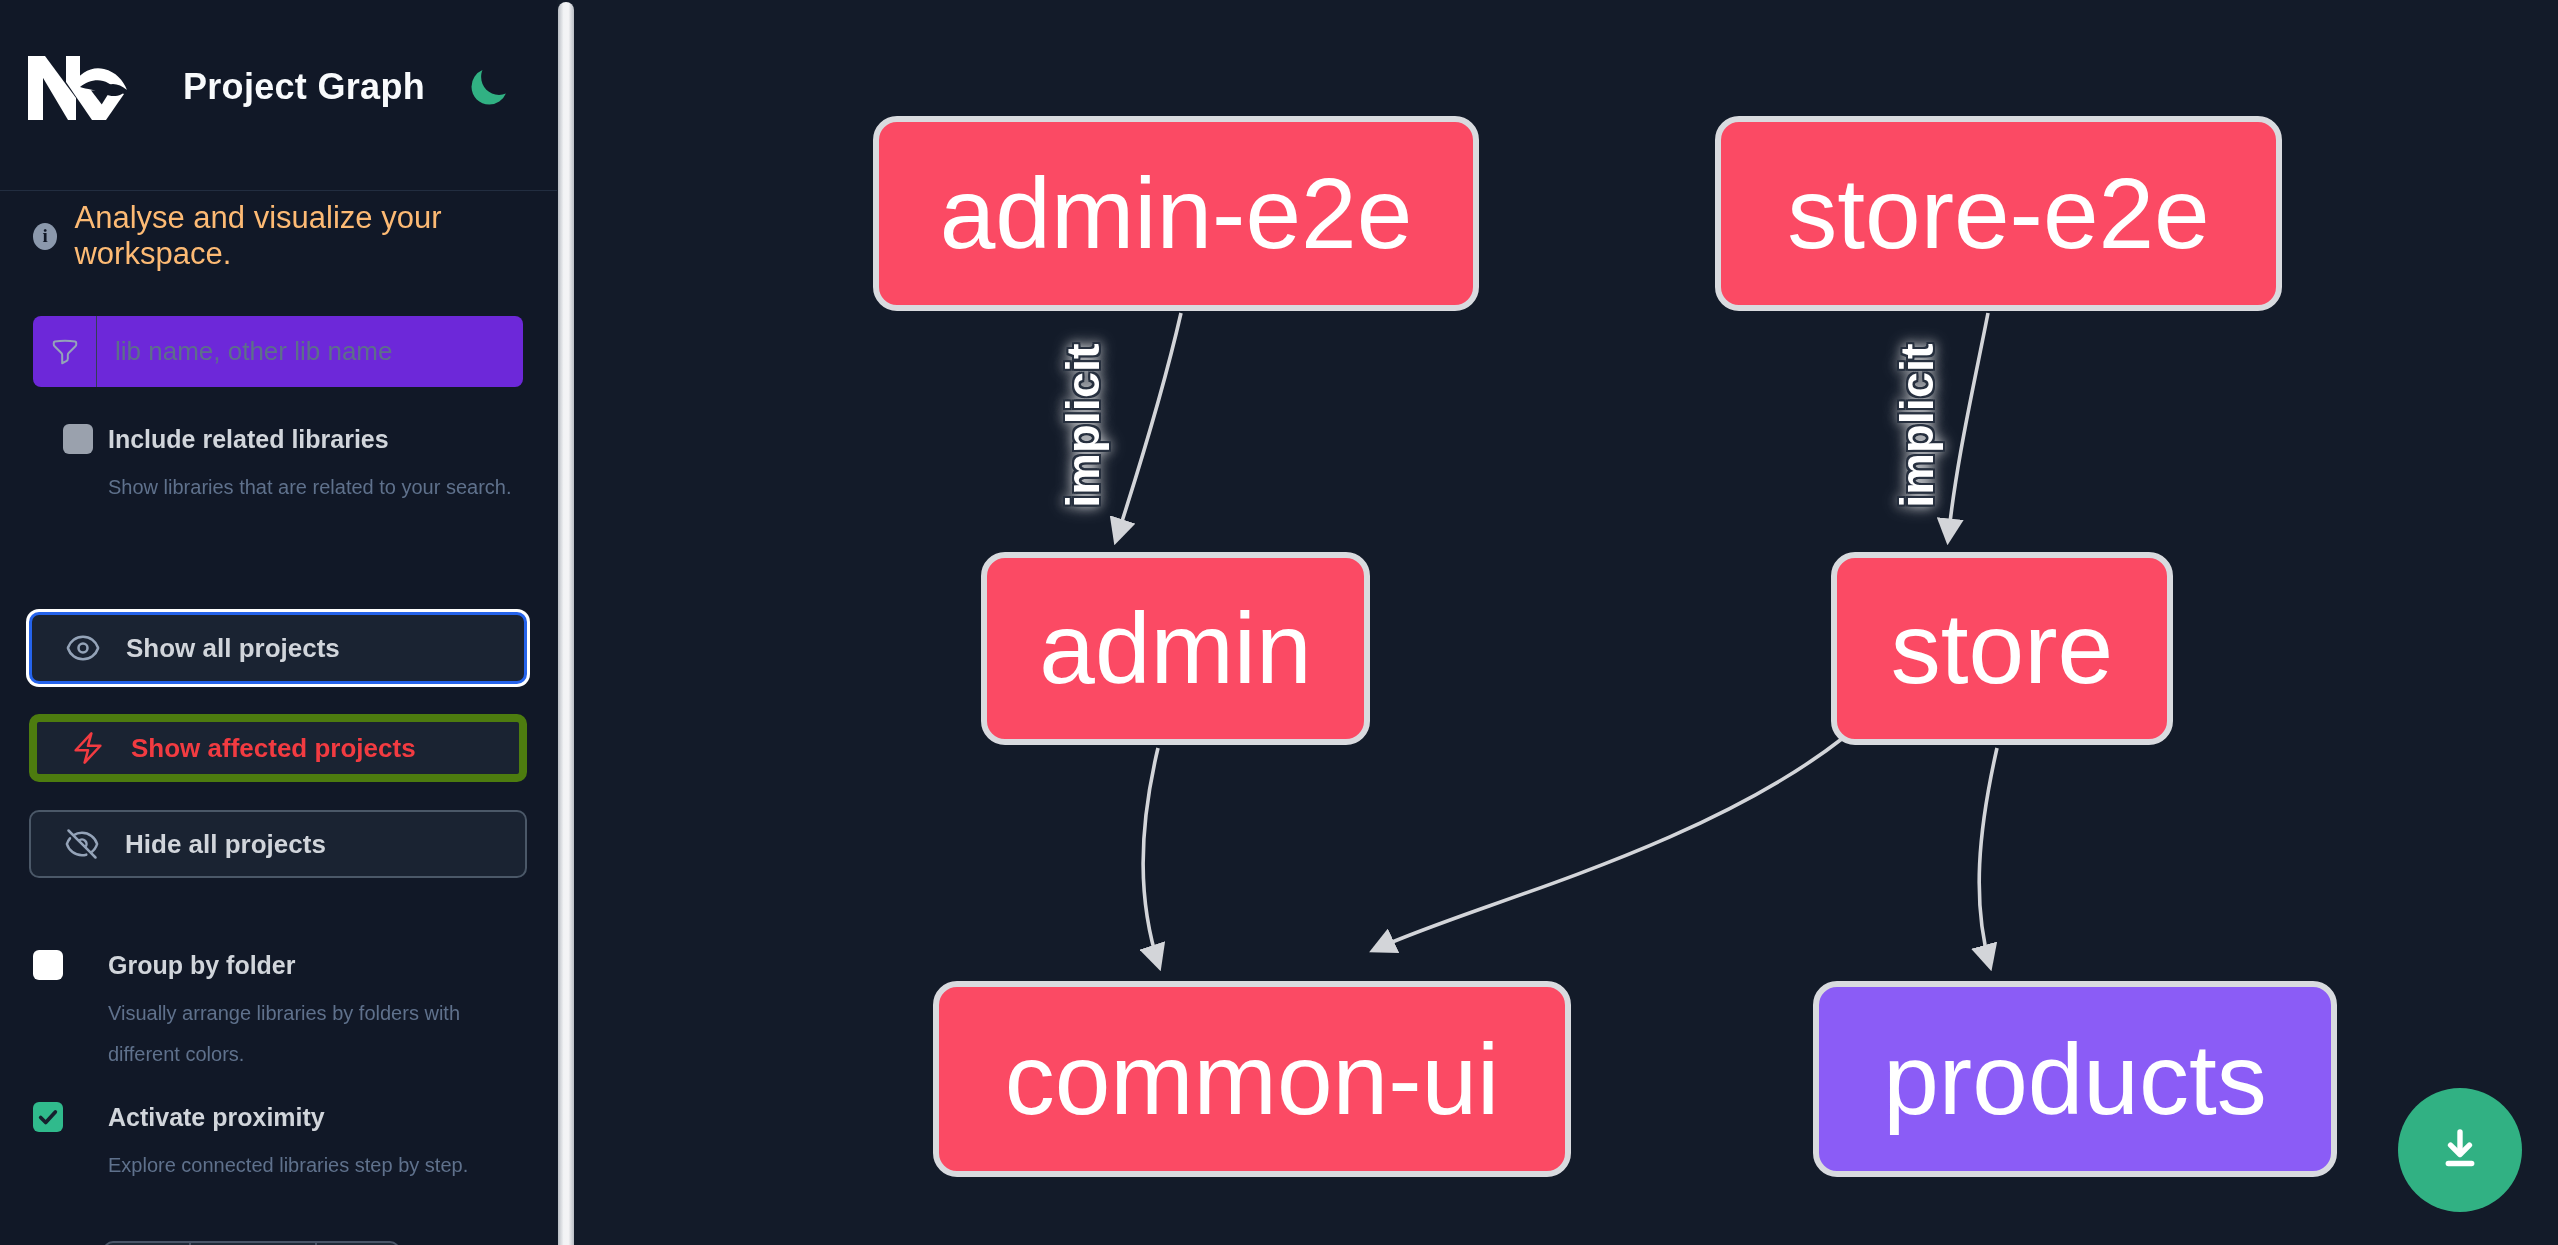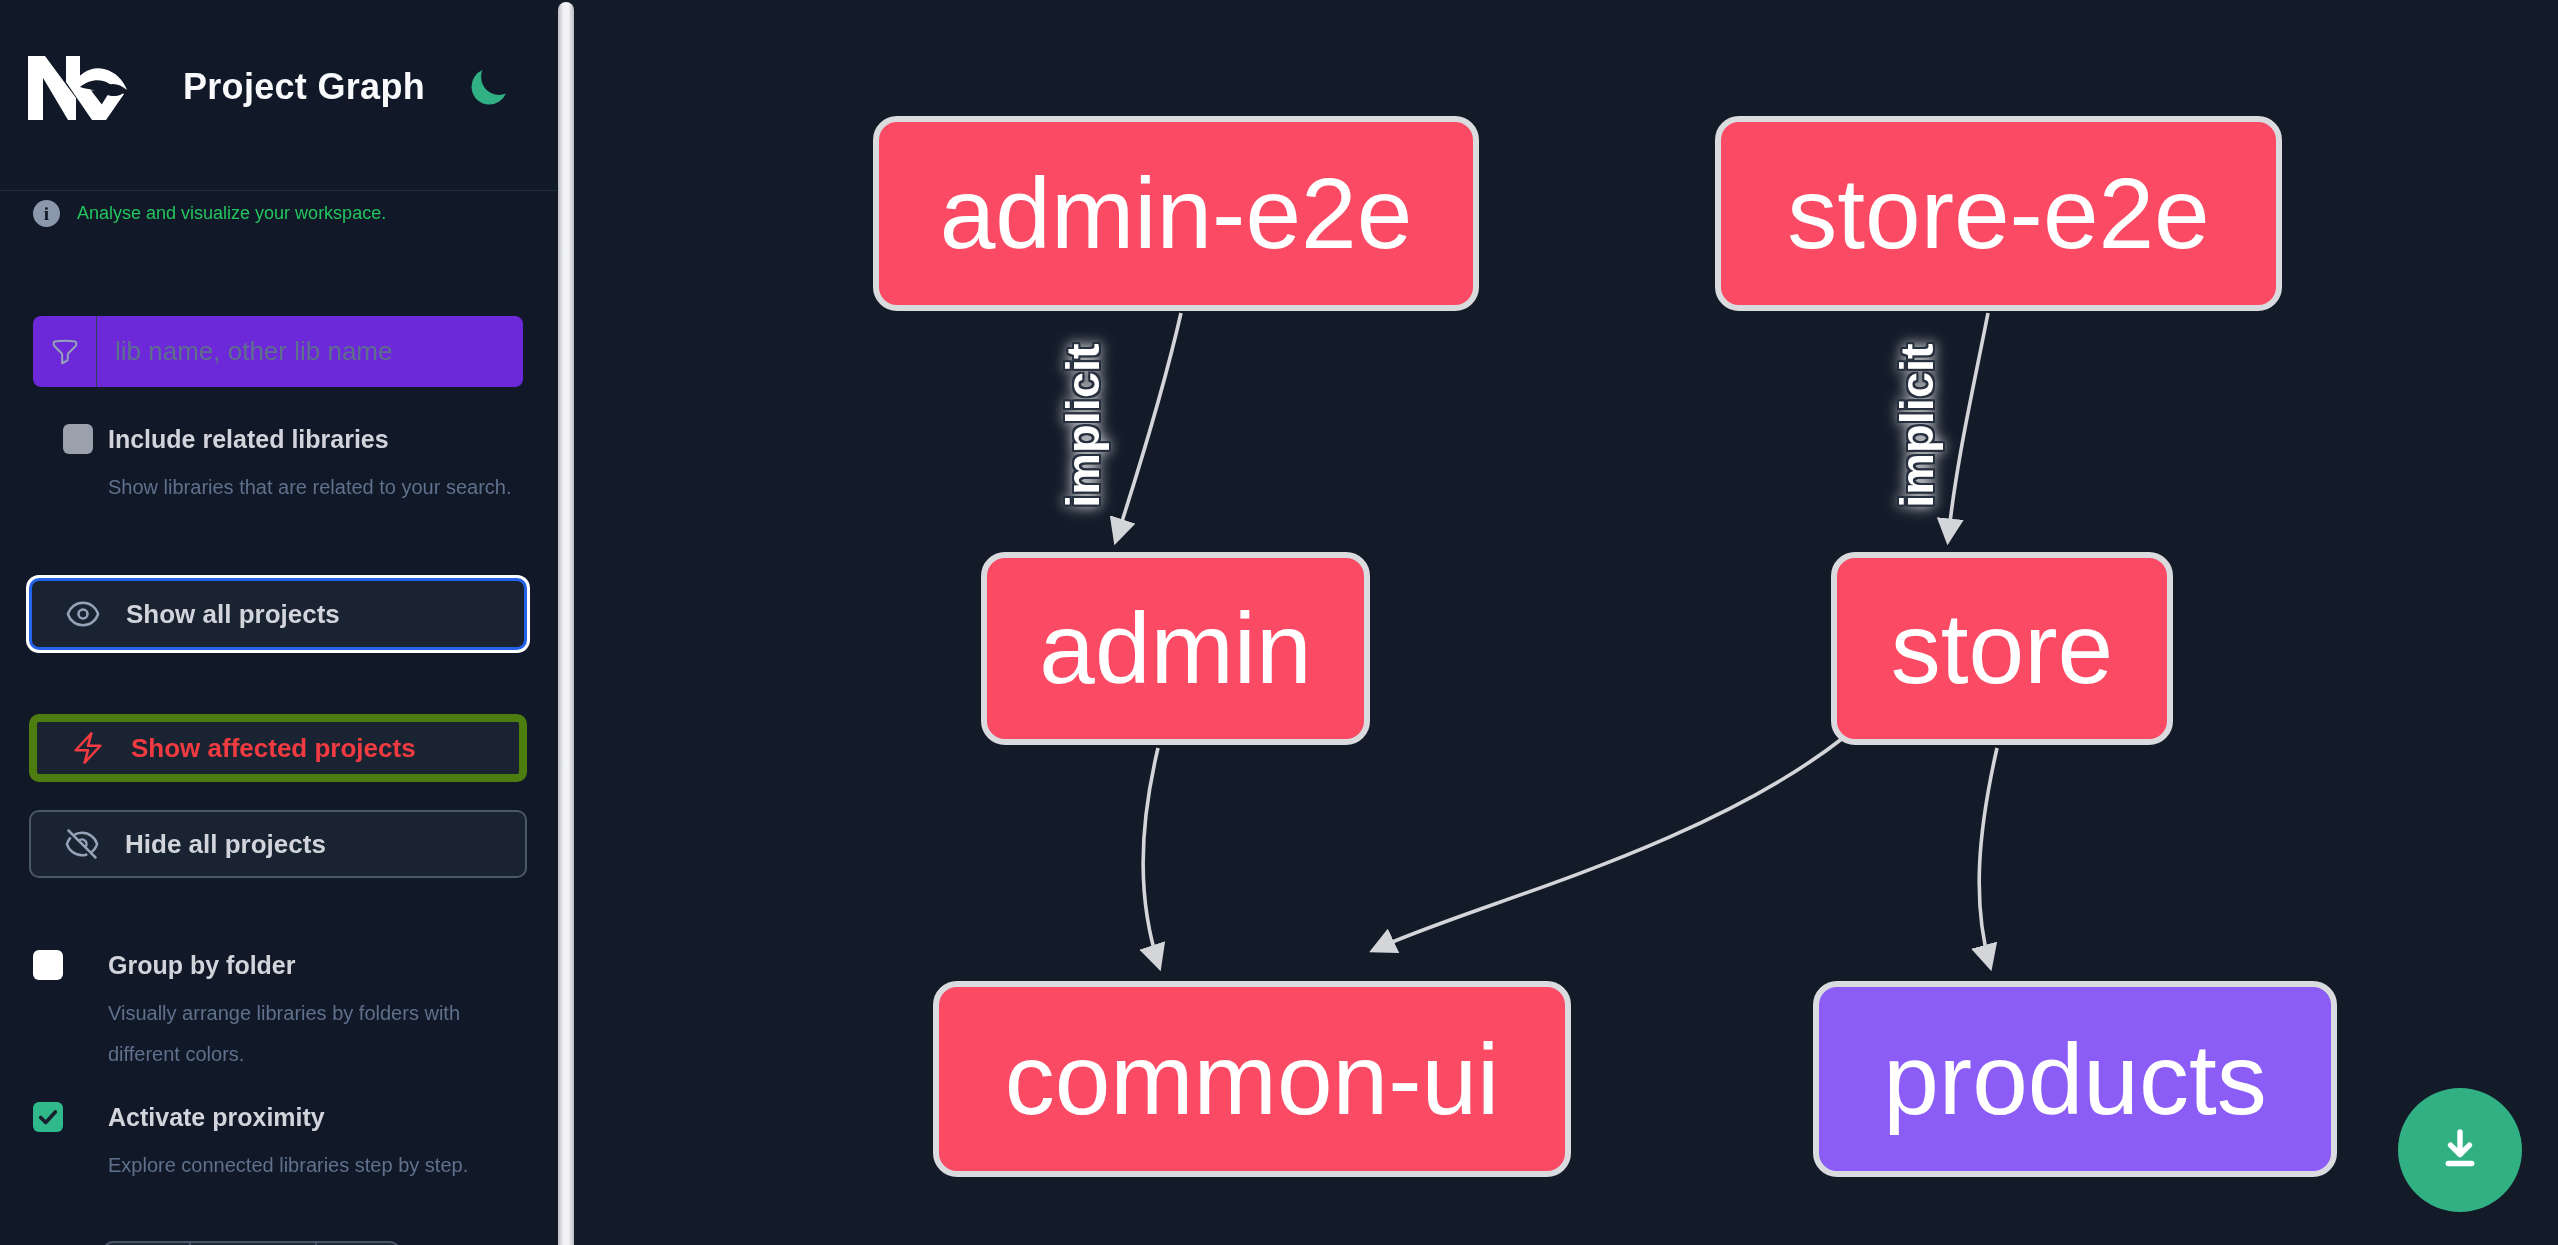--- a/index.html
+++ b/index.html
@@ -15,21 +15,21 @@
   .sb-header { position:absolute; left:0; top:0; width:557px; height:190px; }
   .nx-logo { position:absolute; left:28px; top:56px; width:102px; height:64px; }
   .app-title { position:absolute; left:183px; top:66px; font-size:36px; font-weight:700; color:#f8fafc; letter-spacing:.3px; }
   .moon-btn { position:absolute; left:466px; top:66px; width:44px; height:44px; cursor:pointer; }
   .sb-divider { position:absolute; left:0; top:190px; width:557px; height:1px; background:#222d40; }
 
   .info-row { position:absolute; left:33px; top:200px; display:flex; align-items:center; gap:17px; }
   .info-icon { width:27px; height:27px; border-radius:50%; background:#8b98ac; color:#111827;
     font-weight:700; font-size:19px; display:flex; align-items:center; justify-content:center;
     font-family:"Liberation Serif", serif; }
-  .info-text { font-size:18px; color:#22c55e; }
+  .info-text { font-size:31px; color:#fdba74; }
 
   .search-box { position:absolute; left:33px; top:316px; width:490px; height:71px; background:#6d28d9;
     border-radius:8px; display:flex; align-items:stretch; overflow:hidden; }
   .search-icon-seg { width:64px; border-right:1px solid #333f55; display:flex; align-items:center; justify-content:center; }
   .search-box input { flex:1; background:transparent; border:none; outline:none; color:#cbd5e1;
     font-size:26px; padding:0 18px; font-family:"Liberation Sans", sans-serif; }
   .search-box input::placeholder { color:#5d6f8a; }
 
   .check-row { position:absolute; left:33px; }
   .checkbox { width:30px; height:30px; border-radius:6px; display:flex; align-items:center; justify-content:center; }
@@ -150,21 +150,21 @@
     </div>
     <input type="text" placeholder="lib name, other lib name" style="">
   </div>
 
   <div class="check-row" style="top:424px;padding-left:30px;">
     <div class="checkbox cb-gray"></div>
     <div class="cb-label">Include related libraries</div>
     <div class="cb-desc" style="width:420px;">Show libraries that are related to your search.</div>
   </div>
 
-  <div class="sb-btn btn-focused" style="top:578px;">
+  <div class="sb-btn btn-focused" style="top:612px;">
     <svg width="36" height="36" viewBox="0 0 24 24" fill="none" stroke="#94a3b8" stroke-width="1.7" stroke-linecap="round" stroke-linejoin="round">
       <path d="M2.036 12.322a1.012 1.012 0 0 1 0-.639C3.423 7.51 7.36 4.5 12 4.5c4.638 0 8.573 3.007 9.963 7.178.07.207.07.431 0 .639C20.577 16.49 16.64 19.5 12 19.5c-4.638 0-8.573-3.007-9.963-7.178z"></path>
       <path d="M15 12a3 3 0 1 1-6 0 3 3 0 0 1 6 0z"></path>
     </svg>
     <span>Show all projects</span>
   </div>
 
   <div class="sb-btn btn-affected" style="top:714px;">
     <svg width="36" height="36" viewBox="0 0 24 24" fill="none" stroke="#f23b41" stroke-width="1.7" stroke-linecap="round" stroke-linejoin="round">
       <path d="M3.75 13.5l10.5-11.25L12 10.5h8.25L9.75 21.75 12 13.5H3.75z"></path>

